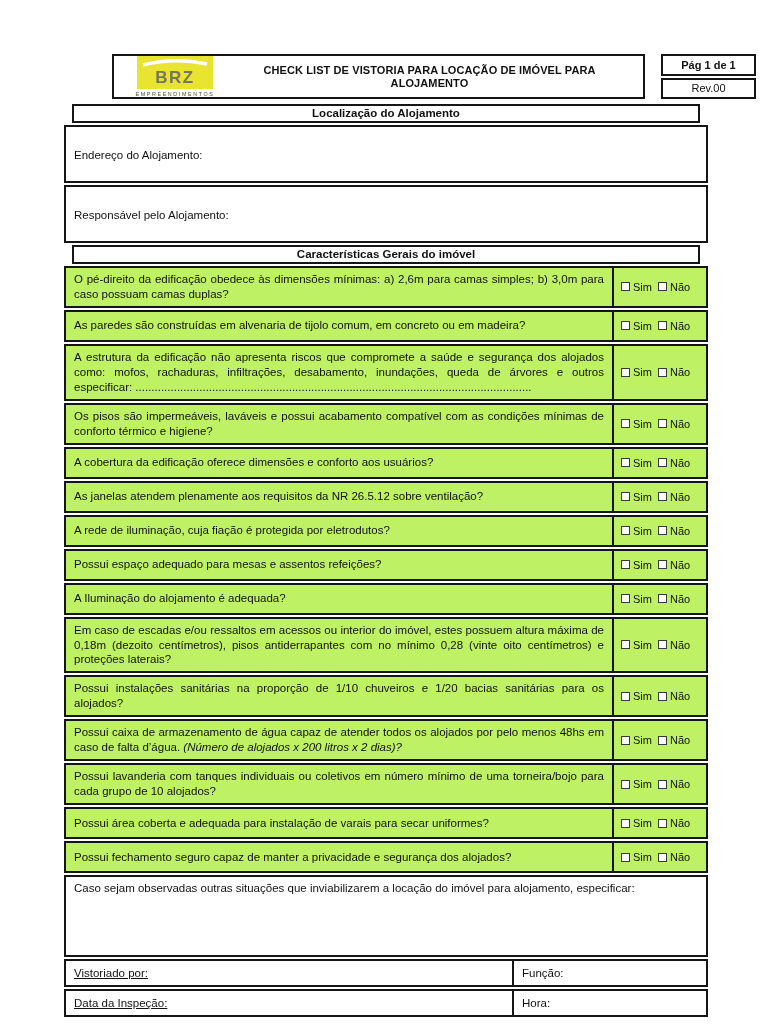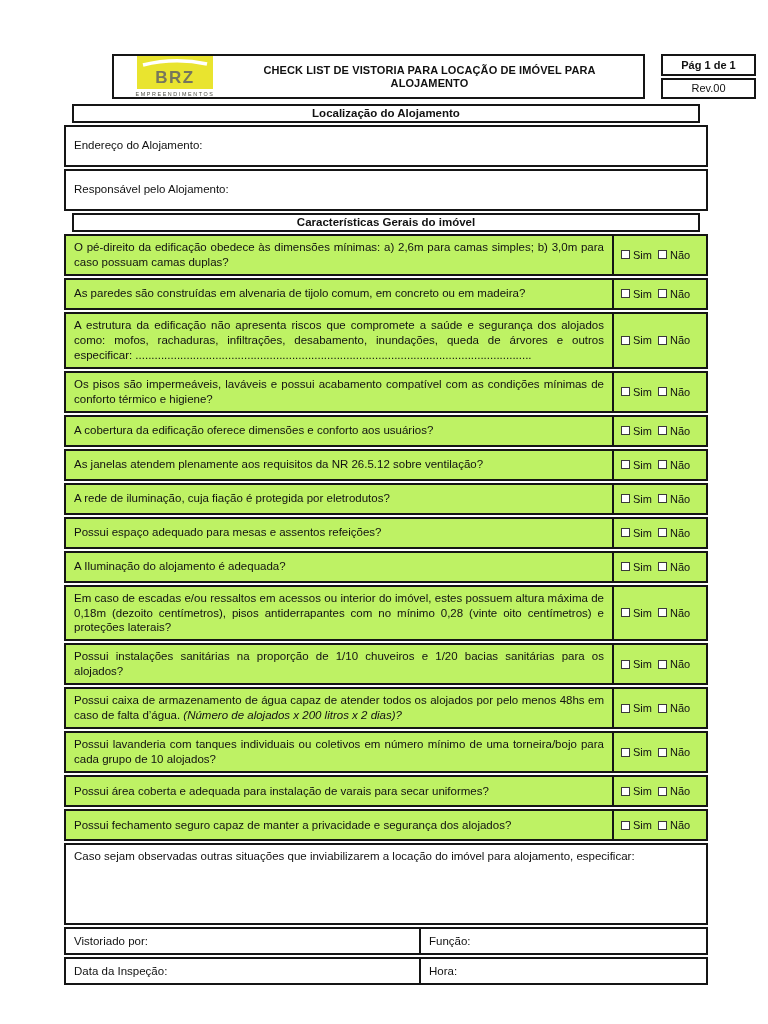--- a/index.html
+++ b/index.html
@@ -38,22 +38,22 @@
   
   .form {
     position: absolute; left: 64px; top: 104px; width: 644px;
     display: flex; flex-direction: column; gap: 2px; border-radius: 14px;
   }
   .section-bar {
     margin: 0 8px; border: 2px solid #151515; text-align: center;
     font-weight: bold; font-size: 11.5px; padding: 1px 4px 2px; background: #fff;
   }
   .field-row {
-    border: 2px solid #151515; font-size: 11.5px; padding: 12px 8px; background: #fff;
-    display: flex; align-items: flex-start; min-height: 24px;
+    border: 2px solid #151515; font-size: 11.5px; padding: 20px 8px; background: #fff;
+    display: flex; align-items: flex-end; min-height: 24px;
   }
   .field-value { flex: 1; min-height: 14px; }
 
   .q-row { display: flex; border: 2px solid #151515; background: #bef264; }
   .q-cell {
     flex: 1; font-size: 11.5px; line-height: 1.3; padding: 4px 8px;
     text-align: justify; display: flex; align-items: center; min-height: 28px;
   }
   .q-cell .inner { width: 100%; }
   .q-italic { font-style: italic; }
@@ -69,21 +69,21 @@
 
   .obs-row {
     border: 2px solid #151515; min-height: 82px; font-size: 11.5px;
     line-height: 1.3; padding: 4px 8px; text-align: justify; background: #fff;
   }
   .sig-row { display: flex; border: 2px solid #151515; background: #fff; }
   .sig-cell {
     font-size: 11.5px; padding: 4px 8px; min-height: 24px;
     display: flex; align-items: center;
   }
-  .sig-cell.left  { width: 353px; }
+  .sig-cell.left  { width: 446px; text-decoration: underline; }
   .sig-cell.right { flex: 1; border-left: 2px solid #151515; }
   .sig-value { flex: 1; min-height: 12px; }
 
   
   .footer {
     position: absolute; left: 0; right: 0; top: 980px; text-align: center;
     font-family: "Liberation Serif", serif; font-style: italic;
     font-size: 10px; color: #8f8f8f; letter-spacing: 0.3px;
   }
 </style>

